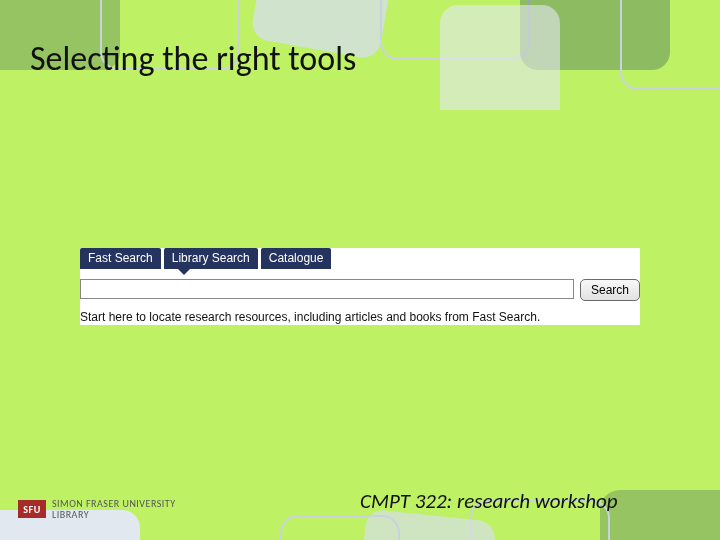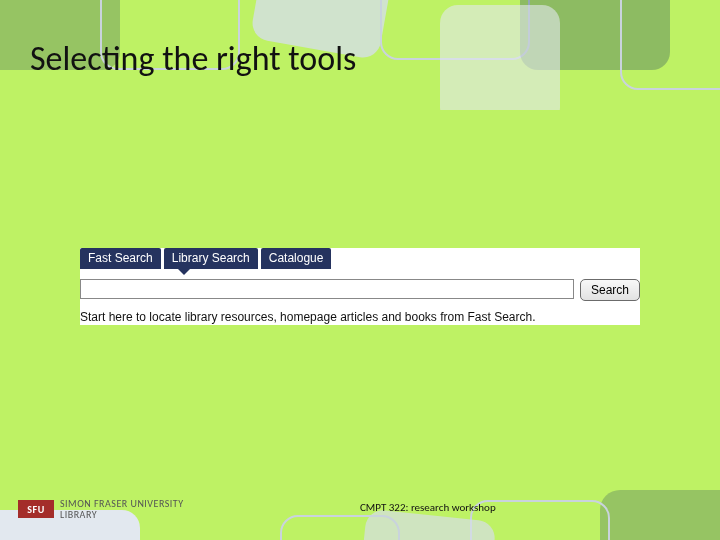--- a/index.html
+++ b/index.html
@@ -143,43 +143,44 @@
   }
   .footer-logo {
     position: absolute;
     left: 18px;
     bottom: 20px;
     display: flex;
     align-items: center;
     gap: 6px;
   }
   .sfu-box {
-    width: 36px;
+    width: 28px;
     height: 18px;
     background: #a42d2a;
     color: #fff;
     font-size: 10px;
     font-weight: bold;
     display: flex;
     align-items: center;
     justify-content: center;
     letter-spacing: 0.5px;
   }
   .univ-text {
     font-size: 10px;
     letter-spacing: 0.5px;
     color: #555;
     line-height: 1.1;
   }
   .footer-course {
     position: absolute;
     left: 360px;
     bottom: 26px;
-    font-size: 11px;
-    color: #111;
+    font-size: 21px;
+    color: #111;
+    font-style: italic;
   }
 </style>
 </head>
 <body>
 
 <div class="slide">
 
   <div class="bg-top">
     <div class="shape s1"></div>
       <div class="shape s2"></div>
@@ -203,21 +204,21 @@
   <div class="search-widget">
     <div class="tabs-row">
       <div class="tab">Fast Search</div>
       <div class="tab active">Library Search</div>
       <div class="tab">Catalogue</div>
     </div>
     <div class="input-row">
       <input class="search-input" type="text" value="" style="">
       <button class="search-btn">Search</button>
     </div>
-    <div class="help-text">Start here to locate library resources, homepage articles and books from Fast Search.</div>
+    <div class="help-text">Start here to locate research resources, including articles and books from Fast Search.</div>
   </div>
 
   <div class="footer">
     <div class="footer-logo">
       <div class="sfu-box">SFU</div>
       <div class="univ-text">
         <div>SIMON FRASER UNIVERSITY</div>
         <div>LIBRARY</div>
       </div>
     </div>

